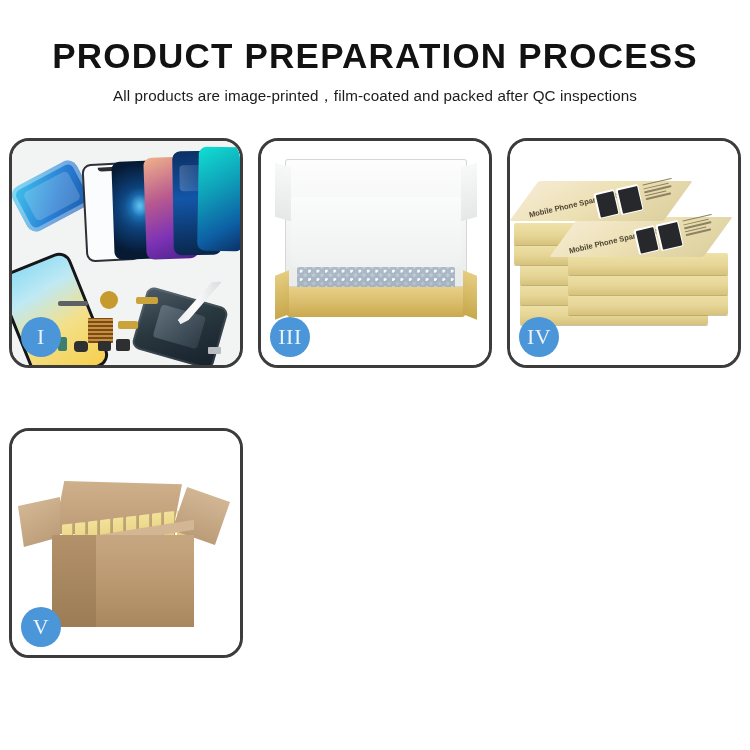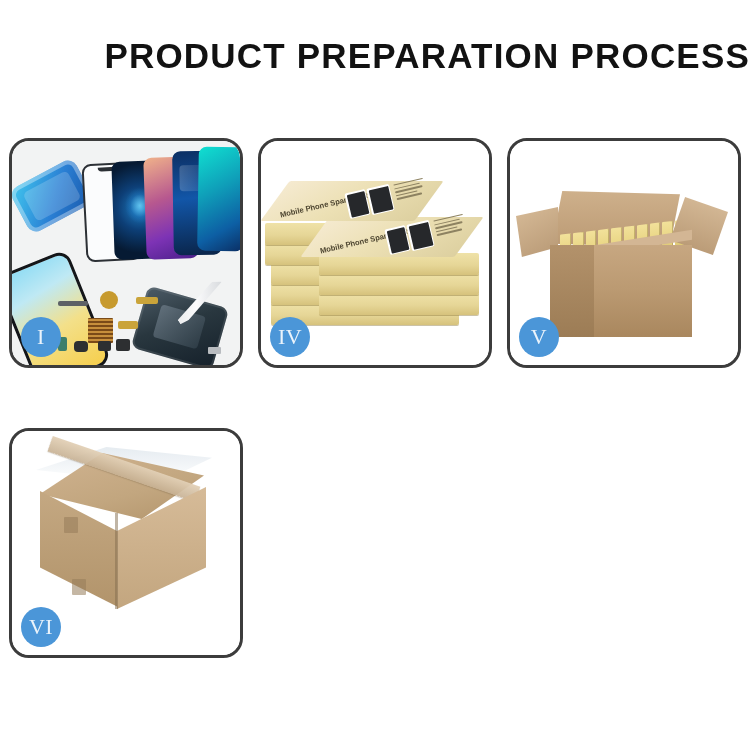--- a/index.html
+++ b/index.html
@@ -5,21 +5,21 @@
   html,body{margin:0;padding:0;}
   body{
     width:750px;height:750px;
     background:#ffffff;
     font-family:"Liberation Sans", sans-serif;
     overflow:hidden;
   }
   .page{position:relative;width:750px;height:750px;}
 
   
-  .header{position:absolute;left:0;top:0;width:750px;text-align:right;}
+  .header{position:absolute;left:0;top:0;width:750px;text-align:center;}
   .title{
     font-size:35px;line-height:36px;
     font-weight:700;color:#121212;
     letter-spacing:1.2px;
     margin-top:38px;
     font-family:"Liberation Sans", sans-serif;
   }
   .subtitle{
     font-size:15.2px;line-height:18px;
     color:#1c1c1c;letter-spacing:.1px;
@@ -337,20 +337,21 @@
     clip-path:polygon(40% 0%,100% 30%,70% 100%,0% 64%);
   }
 </style>
 </head>
 <body>
 
 <div class="page">
 
   <div class="header">
     <div class="title">PRODUCT PREPARATION PROCESS</div>
+    <div class="subtitle">All products are image-printed，film-coated and packed after QC inspections</div>
   </div>
 
   <div class="grid">
 
     <div class="panel">
       <div class="stage p1">
         <div class="ph b1"></div>
         <div class="ph scr"></div>
         <div class="ph dark"></div>
         <div class="ph purp"></div>
@@ -368,20 +369,29 @@
         <div class="chip" style="left:62px;top:200px;width:14px;height:11px;border-radius:4px;"></div>
         <div class="chip" style="left:46px;top:196px;width:9px;height:14px;background:#3d7f6b;"></div>
         <div class="chip" style="left:86px;top:200px;width:13px;height:10px;"></div>
         <div class="chip sil" style="left:196px;top:206px;width:13px;height:7px;"></div>
         <div class="tweez"></div>
       </div>
       <div class="badge">I</div>
     </div>
 
 
+    <div class="panel">
+      <div class="stage p3">
+        <div class="lid3"></div>
+        <div class="foam3"></div>
+        <div class="bubIn3"></div>
+        <div class="tray3"></div>
+      </div>
+      <div class="badge">III</div>
+    </div>
 
     <div class="panel">
       <div class="stage p4">
         <div class="stack">
 
           <div class="sbox" style="left:8px;top:138px;width:188px;height:22px;"></div>
           <div class="sbox" style="left:8px;top:118px;width:188px;height:22px;"></div>
           <div class="sbox" style="left:8px;top:98px;width:188px;height:22px;"></div>
           <div class="sbox" style="left:2px;top:78px;width:188px;height:22px;"></div>
           <div class="sbox" style="left:2px;top:58px;width:188px;height:22px;"></div>
@@ -442,28 +452,15 @@
             <span></span>
         </div>
         <div class="flapL"></div>
         <div class="flapR"></div>
         <div class="c5front-edge"></div>
         <div class="c5body"></div>
       </div>
       <div class="badge">V</div>
     </div>
 
-    <div class="panel">
-      <div class="stage p6">
-        <div class="shadow6"></div>
-        <div class="c6top"></div>
-        <div class="c6tape"></div>
-        <div class="c6left"></div>
-        <div class="c6right"></div>
-        <div class="c6seam"></div>
-        <div class="c6notch" style="left:52px;top:86px;"></div>
-        <div class="c6notch" style="left:60px;top:148px;"></div>
-      </div>
-      <div class="badge">VI</div>
-    </div>
 
   </div>
 </div>
 
 </body></html>

